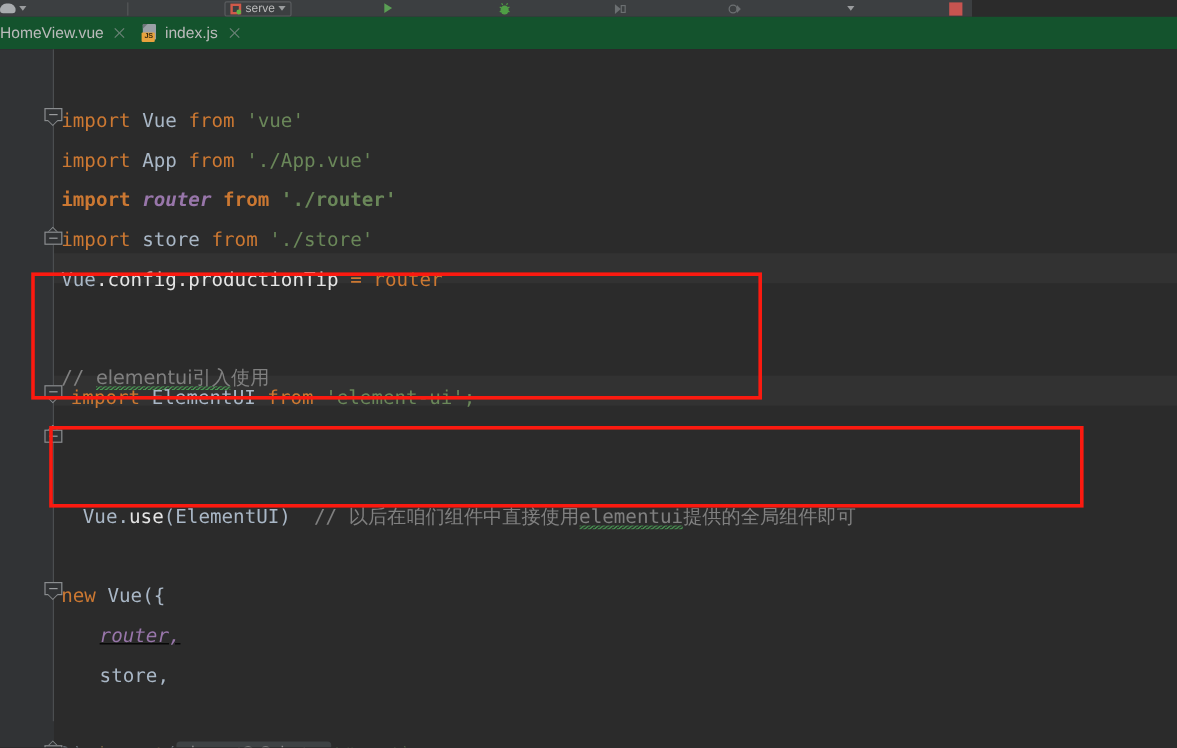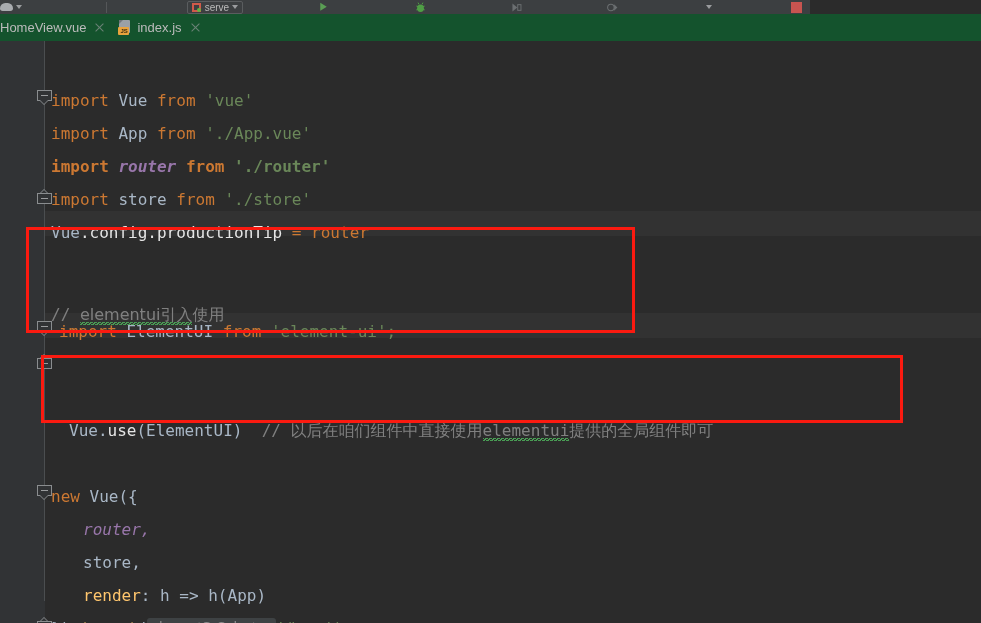--- a/index.html
+++ b/index.html
@@ -271,25 +271,24 @@
 
       <div class="ln" style="top:257px;left:6px;"><span class="cmt">// </span><span class="cmt spell cjk">elementui引入</span><span class="cmt cjk">使用</span></div>
 
       <div class="ln" style="top:274px;left:14px;"><span class="kw">import</span><span class="id"> </span><span class="id">ElementUI</span><span class="id"> </span><span class="kw">from</span><span class="id"> </span><span class="str">'element-ui';</span></div>
 
 
       <div class="ln" style="top:373px;left:6px;margin-left:18px;"><span class="id">Vue.</span><span class="fld">use</span><span class="id">(ElementUI)</span><span class="cmt">  </span><span class="cmt">// </span><span class="cmt cjk">以后在咱们组件中直接使用</span><span class="cmt spell">elementui</span><span class="cmt cjk">提供的全局组件即可</span></div>
 
       <div class="ln" style="top:439px;left:6px;"><span class="kw">new</span><span class="id"> </span><span class="id">Vue</span><span class="id">({</span></div>
 
-      <div class="ln" style="top:472px;left:38px;"><span class="ital">router,</span></div>
+      <div class="ln" style="top:472px;left:38px;text-decoration:underline;"><span class="ital">router,</span></div>
 
       <div class="ln" style="top:505px;left:38px;"><span class="id">store,</span></div>
 
-      <div class="ln" style="top:538px;left:38px;"><span class="fn">render</span><span class="id">: h =&gt; h(App)</span></div>
 
       <div class="ln" style="top:571px;left:6px;"><span class="id">}).</span><span class="dollar">$mount</span><span class="id">(</span><span class="paramhint">elementOrSelector:</span><span class="str">'#app')</span></div>
 
     </div>
 
     <div class="redbox" style="left:26px;top:186px;width:609px;height:106px;"></div>
     <div class="redbox" style="left:41px;top:314px;width:862px;height:68px;"></div>
 
   </div>
 </div>

